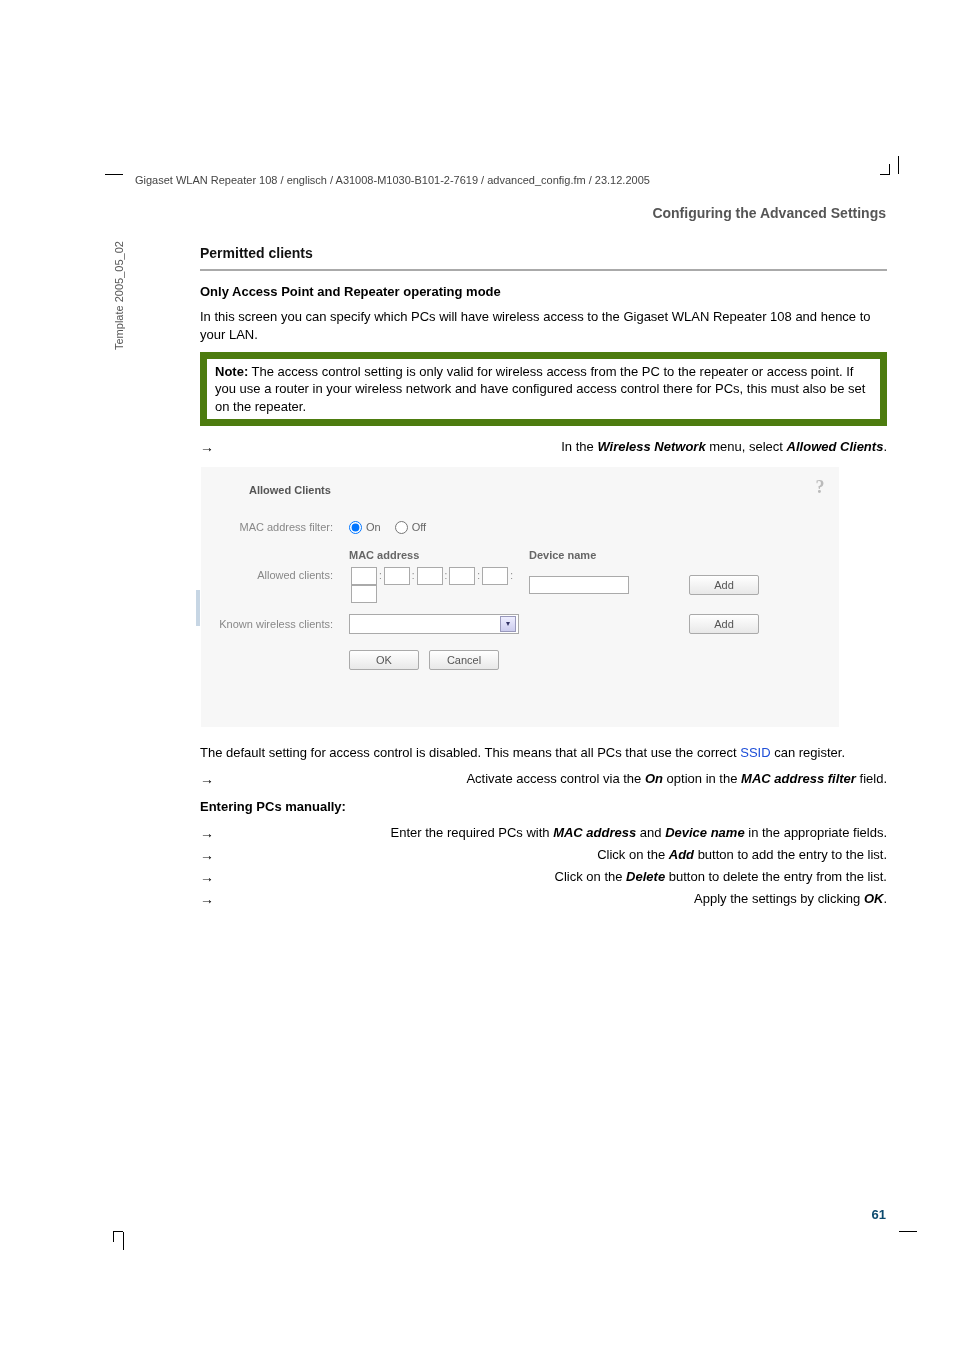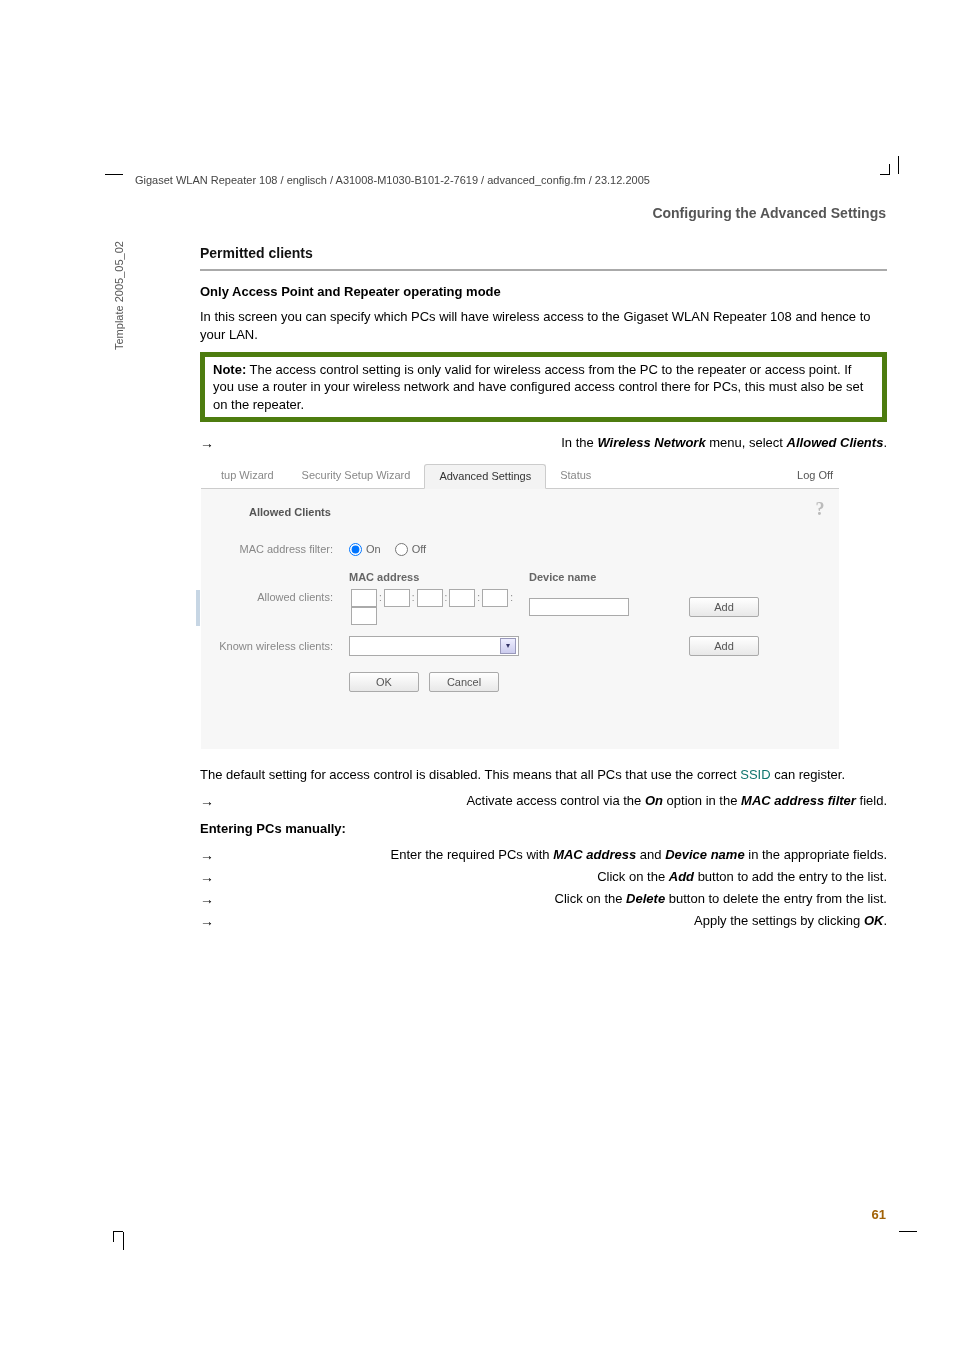--- a/index.html
+++ b/index.html
@@ -59,21 +59,21 @@
     margin-bottom: 6px;
     color: #111;
   }
   .rule {
     height: 2px;
     background: #aaa;
     margin-bottom: 12px;
   }
   .content p { margin-bottom: 8px; }
   .note-box {
-    border: 5px solid #4d7c0f;
+    border: 7px solid #4d7c0f;
     padding: 4px 8px;
     margin: 8px 0 12px 0;
   }
   .note-box .note-title { font-weight: bold; }
   .arrow-line {
     display: flex;
     align-items: flex-start;
     margin: 4px 0;
   }
   .arrow-line .arrow {
@@ -175,32 +175,32 @@
     width: 16px; height: 16px;
     background: linear-gradient(#eef,#cce);
     border: 1px solid #99b;
     display: flex; align-items: center; justify-content: center;
     font-size: 8px; color: #336;
   }
   .ss-headers { display:flex; margin-bottom:4px; }
   .ss-headers .h1 { width:180px; font-weight:bold; color:#666; }
   .ss-headers .h2 { width:160px; font-weight:bold; color:#666; }
 
-  .link { color: #0f766e; }
+  .link { color: #1d4ed8; }
   .bold { font-weight: bold; }
   .bold-italic { font-weight: bold; font-style: italic; }
   .subhead { font-weight: bold; margin: 10px 0 4px 0; }
 
   .page-num {
     position: absolute;
     bottom: 128px;
     right: 68px;
     font-size: 13px;
     font-weight: bold;
-    color: #a16207;
+    color: #0c4a6e;
   }
   .sidebar-mark {
     position: absolute;
     left: 196px;
     top: 590px;
     width: 6px;
     height: 36px;
     background: #c7d6e4;
   }
 </style>
@@ -234,27 +234,20 @@
   </div>
 
   <div class="arrow-line">
     <span class="arrow">→</span>
     <span class="txt">
       <span>In the </span><span class="bold-italic">Wireless Network</span><span> menu, select </span><span class="bold-italic">Allowed Clients</span><span>.</span>
     </span>
   </div>
 
   <div class="screenshot">
-    <div class="ss-tabs">
-      <div class="ss-tab">tup Wizard</div>
-      <div class="ss-tab">Security Setup Wizard</div>
-      <div class="ss-tab active">Advanced Settings</div>
-      <div class="ss-tab">Status</div>
-      <div class="ss-logoff">Log Off</div>
-    </div>
     <div class="ss-body">
       <div class="ss-help">?</div>
       <div class="ss-title">Allowed Clients</div>
 
       <div class="ss-row">
         <div class="ss-label">MAC address filter:</div>
         <label class="ss-radio">
             <input type="radio" checked="" style="">
             <span>On</span>
           </label>

